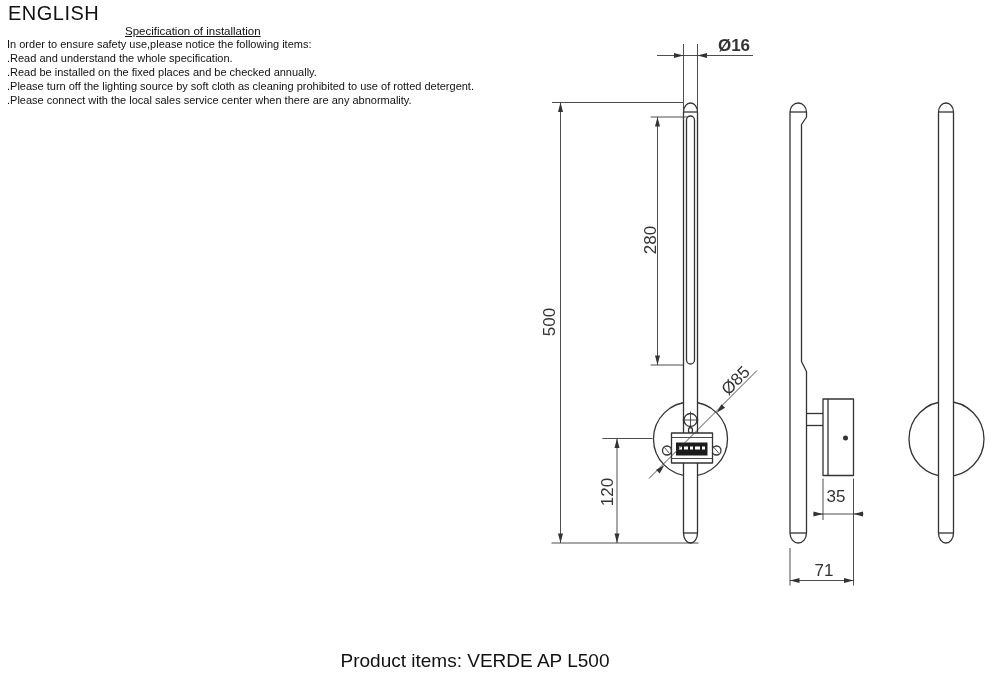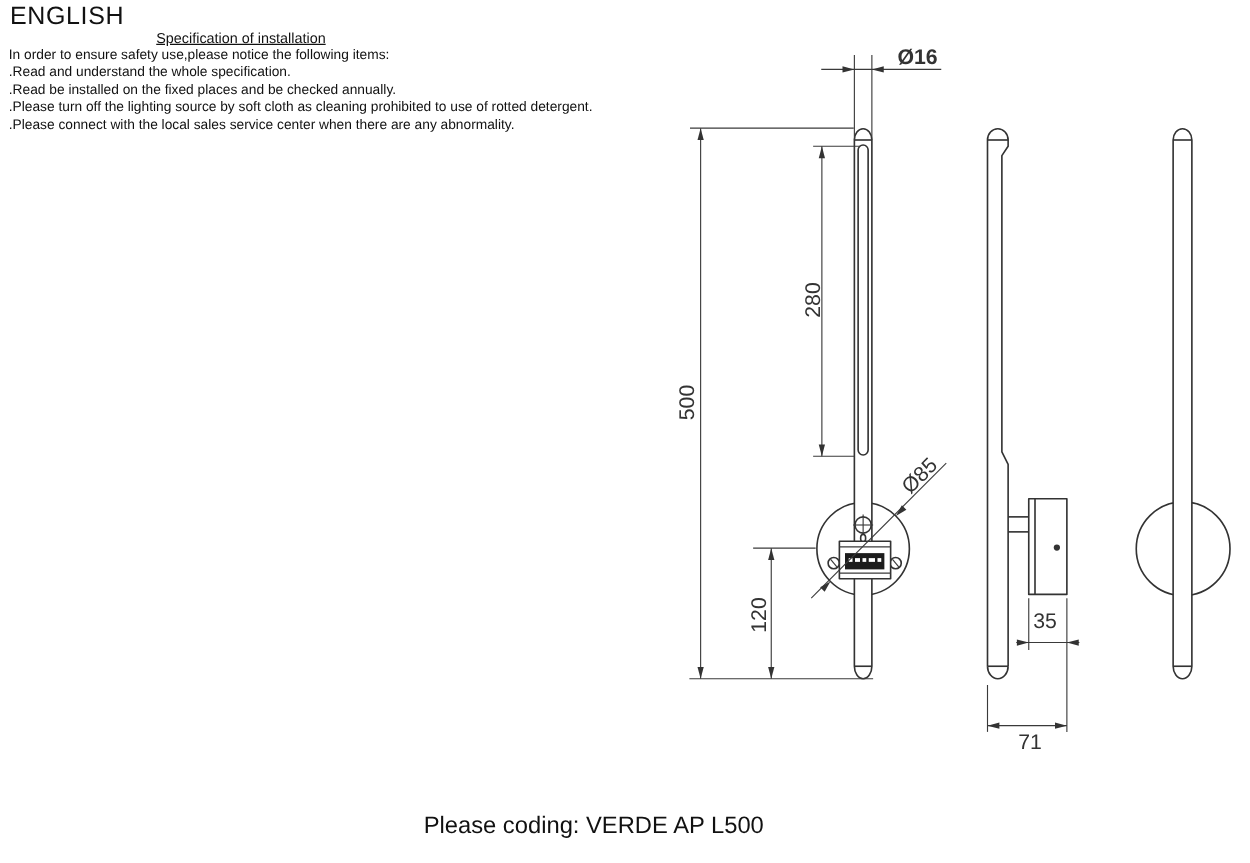--- a/index.html
+++ b/index.html
@@ -172,16 +172,16 @@
       <line class="ol" x1="938.5" y1="533" x2="953.5" y2="533"></line>
     </g>
   </svg>
 
   <span class="dim-label" style="left:734px;top:46px;font-weight:bold;">Ø16</span>
   <span class="dim-label rot90" style="left:550px;top:322px;">500</span>
   <span class="dim-label rot90" style="left:651px;top:240px;">280</span>
   <span class="dim-label rot45" style="left:736px;top:381px;">Ø85</span>
   <span class="dim-label rot90" style="left:608px;top:492px;">120</span>
   <span class="dim-label" style="left:836px;top:497px;">35</span>
-  <span class="dim-label" style="left:824px;top:594px;">71</span>
+  <span class="dim-label" style="left:824px;top:571px;">71</span>
 
-  <div class="footer">Please coding: VERDE AP L500</div>
+  <div class="footer">Product items: VERDE AP L500</div>
 </div>
 
 </body></html>

